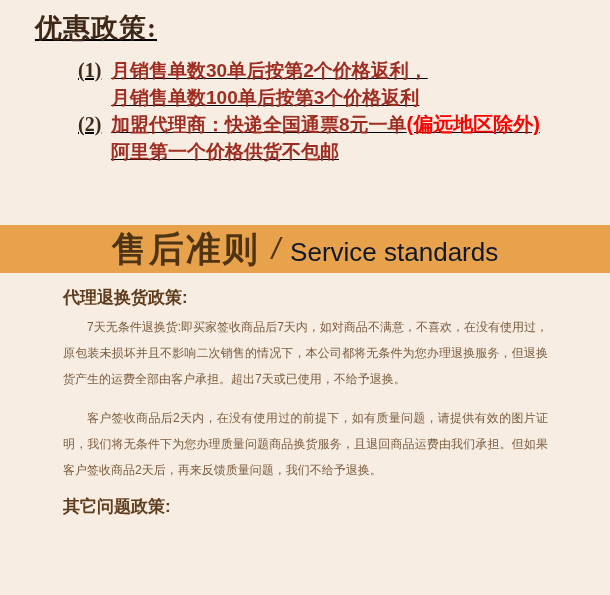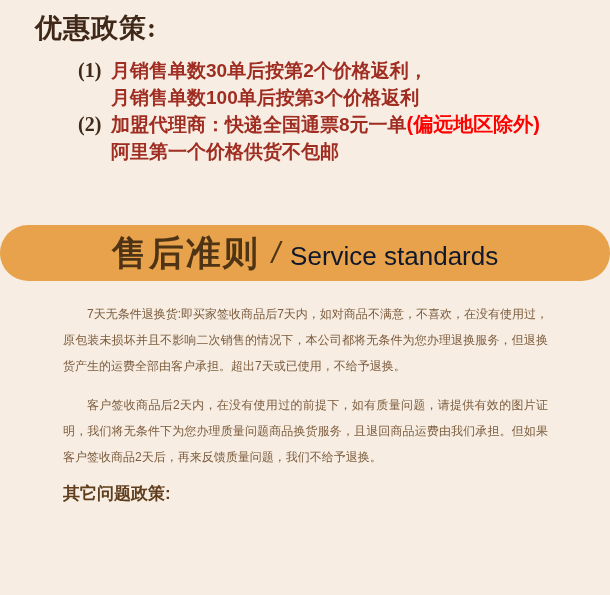--- a/index.html
+++ b/index.html
@@ -6,21 +6,21 @@
   body { font-family: "Liberation Sans", sans-serif; }
   .page {
     position: relative;
     width: 610px;
     height: 595px;
     background: #f7ede2;
     overflow: hidden;
   }
 
   
-  .promo { padding-top: 12px; }
+  .promo { padding-top: 12px; text-decoration: underline; }
   .promo-title {
     margin: 0 0 0 35px;
     font-family: "Liberation Serif", serif;
     font-weight: bold;
     font-size: 27px;
     line-height: 32px;
     color: #402818;
     letter-spacing: 1px;
   }
   .promo-list { margin: 13px 0 0 78px; }
@@ -43,26 +43,25 @@
   }
   .promo-note {
     font-size: 20px;
     font-weight: bold;
     color: #ff0101;
   }
 
   
   .banner {
     margin-top: 60px;
-    height: 56px;
+    height: 48px;
     background: #e7a24b;
     display: flex;
     align-items: center;
     justify-content: center;
-    border-radius: 28px;
   }
   .banner-cn {
     font-size: 35px;
     font-weight: bold;
     color: #4e3414;
     letter-spacing: 2px;
   }
   .banner-slash {
     font-size: 30px;
     color: #4e3414;
@@ -125,20 +124,21 @@
 
   <div class="banner">
     <span class="banner-cn">售后准则</span>
     <span class="banner-slash">/</span>
     <span class="banner-en">Service standards</span>
   </div>
 
   <div class="policies">
 
     <div class="policy-section">
+      <h2 class="policy-heading">代理退换货政策:</h2>
       <p class="policy-para">7天无条件退换货:即买家签收商品后7天内，如对商品不满意，不喜欢，在没有使用过，原包装未损坏并且不影响二次销售的情况下，本公司都将无条件为您办理退换服务，但退换货产生的运费全部由客户承担。超出7天或已使用，不给予退换。</p>
     </div>
 
     <div class="policy-section">
       <p class="policy-para">客户签收商品后2天内，在没有使用过的前提下，如有质量问题，请提供有效的图片证明，我们将无条件下为您办理质量问题商品换货服务，且退回商品运费由我们承担。但如果客户签收商品2天后，再来反馈质量问题，我们不给予退换。</p>
     </div>
 
     <div class="policy-section">
       <h2 class="policy-heading">其它问题政策:</h2>
 

